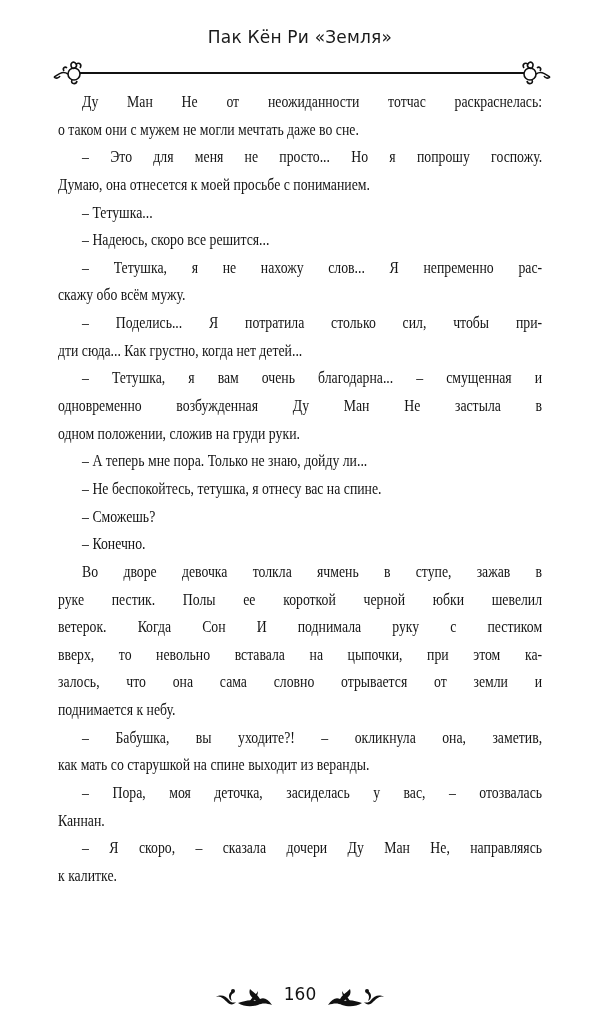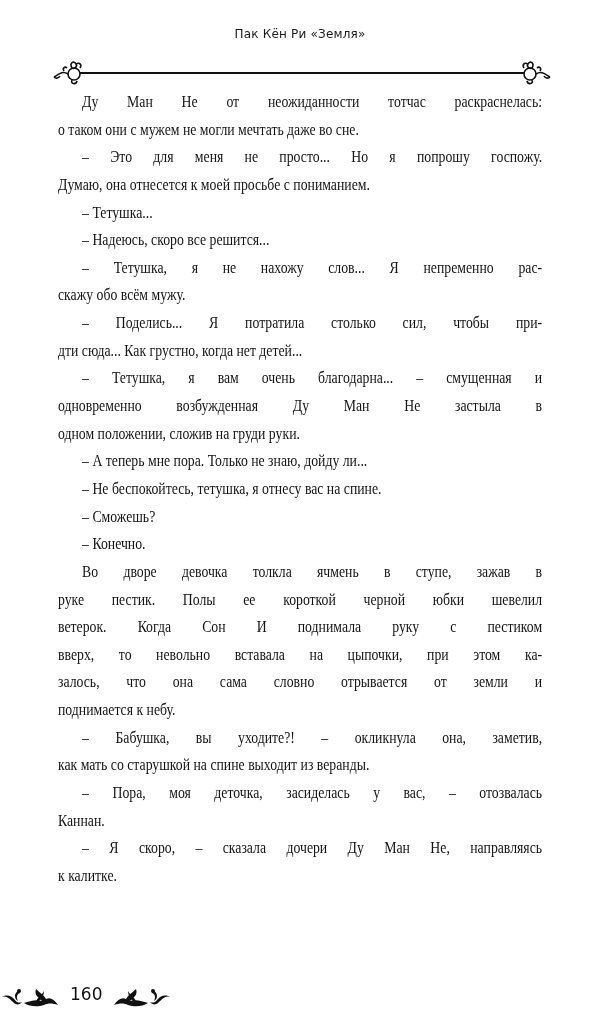--- a/index.html
+++ b/index.html
@@ -14,21 +14,21 @@
       overflow: hidden;
       color: #111111;
     }
     .running-head {
       position: absolute;
       top: 27px;
       left: 0;
       width: 600px;
       text-align: center;
       font-family: "DejaVu Sans", sans-serif;
-      font-size: 12px;
+      font-size: 17px;
       letter-spacing: 0.2px;
       color: #1a1a1a;
     }
     .head-rule {
       position: absolute;
       top: 57px;
       left: 52px;
       width: 500px;
       height: 30px;
     }
@@ -56,21 +56,21 @@
     .line.indent { padding-left: 28px; width: calc(116.3% - 28px); }
     .line.last { text-align-last: left; }
     .footer {
       position: absolute;
       top: 978px;
       left: 0;
       width: 600px;
       height: 40px;
       display: flex;
       align-items: center;
-      justify-content: flex-start;
+      justify-content: center;
       gap: 6px;
     }
     .page-number {
       font-family: "DejaVu Sans", sans-serif;
       font-size: 17px;
       color: #111111;
       padding: 0 4px;
       margin-top: -8px;
     }
     .flourish { display: block; }

